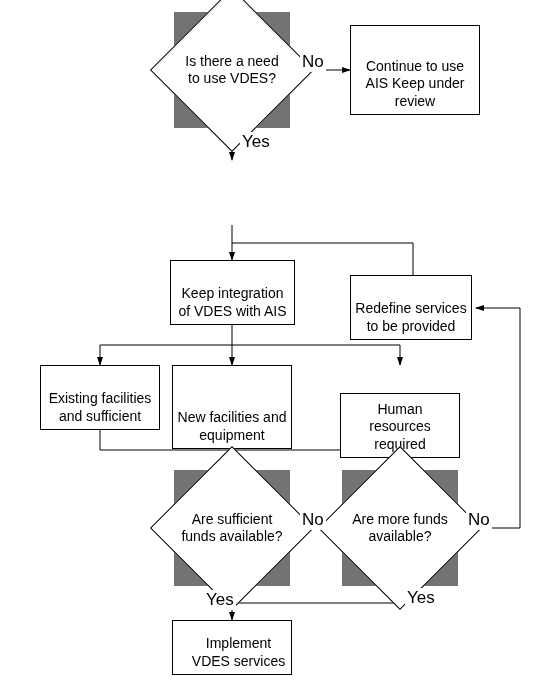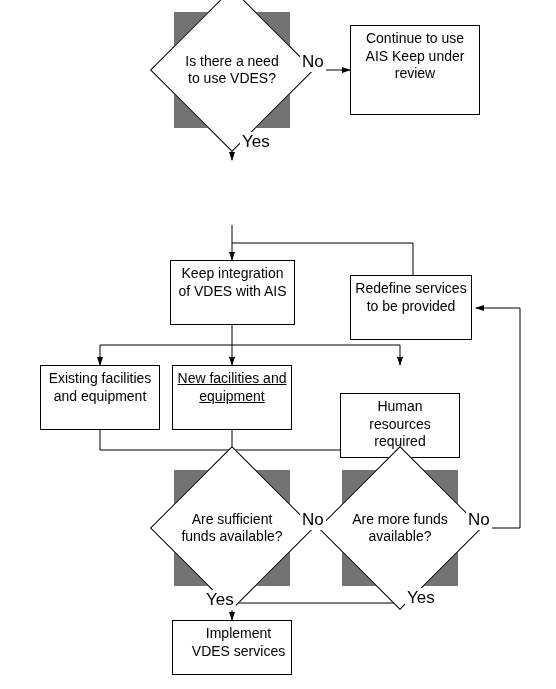--- a/index.html
+++ b/index.html
@@ -14,21 +14,21 @@
     position: relative;
     width: 556px;
     height: 689px;
   }
   .box {
     position: absolute;
     border: 1px solid #000;
     background: #fff;
     text-align: center;
     display: flex;
-    align-items: flex-start;
+    align-items: flex-end;
     justify-content: center;
     padding: 4px;
     box-sizing: border-box;
     line-height: 1.25;
   }
   .diamond {
     position: absolute;
     background: #737373;
   }
   .diamond .shape {
@@ -115,24 +115,24 @@
 
   <div class="box" style="left:350px; top:275px; width:122px; height:65px;">
     <span>Redefine services to be provided</span>
   </div>
 
   <div class="box" style="left:170px; top:260px; width:125px; height:65px;">
     <span>Keep integration of VDES with AIS</span>
   </div>
 
   <div class="box" style="left:40px; top:365px; width:120px; height:65px;">
-    <span>Existing facilities and equipment</span>
+    <span>Existing facilities and sufficient</span>
   </div>
 
-  <div class="box" style="left:172px; top:365px; width:120px; height:65px;text-decoration:underline;">
+  <div class="box" style="left:172px; top:365px; width:120px; height:84px;">
     <span>New facilities and equipment</span>
   </div>
 
   <div class="box" style="left:340px; top:365px; width:120px; height:65px;margin-top:28px;">
     <span>Human resources required</span>
   </div>
 
   <div class="diamond" style="left:174px; top:470px; width:116px; height:116px;">
     <div class="shape"></div>
     <div class="label">Are sufficient funds available?</div>

